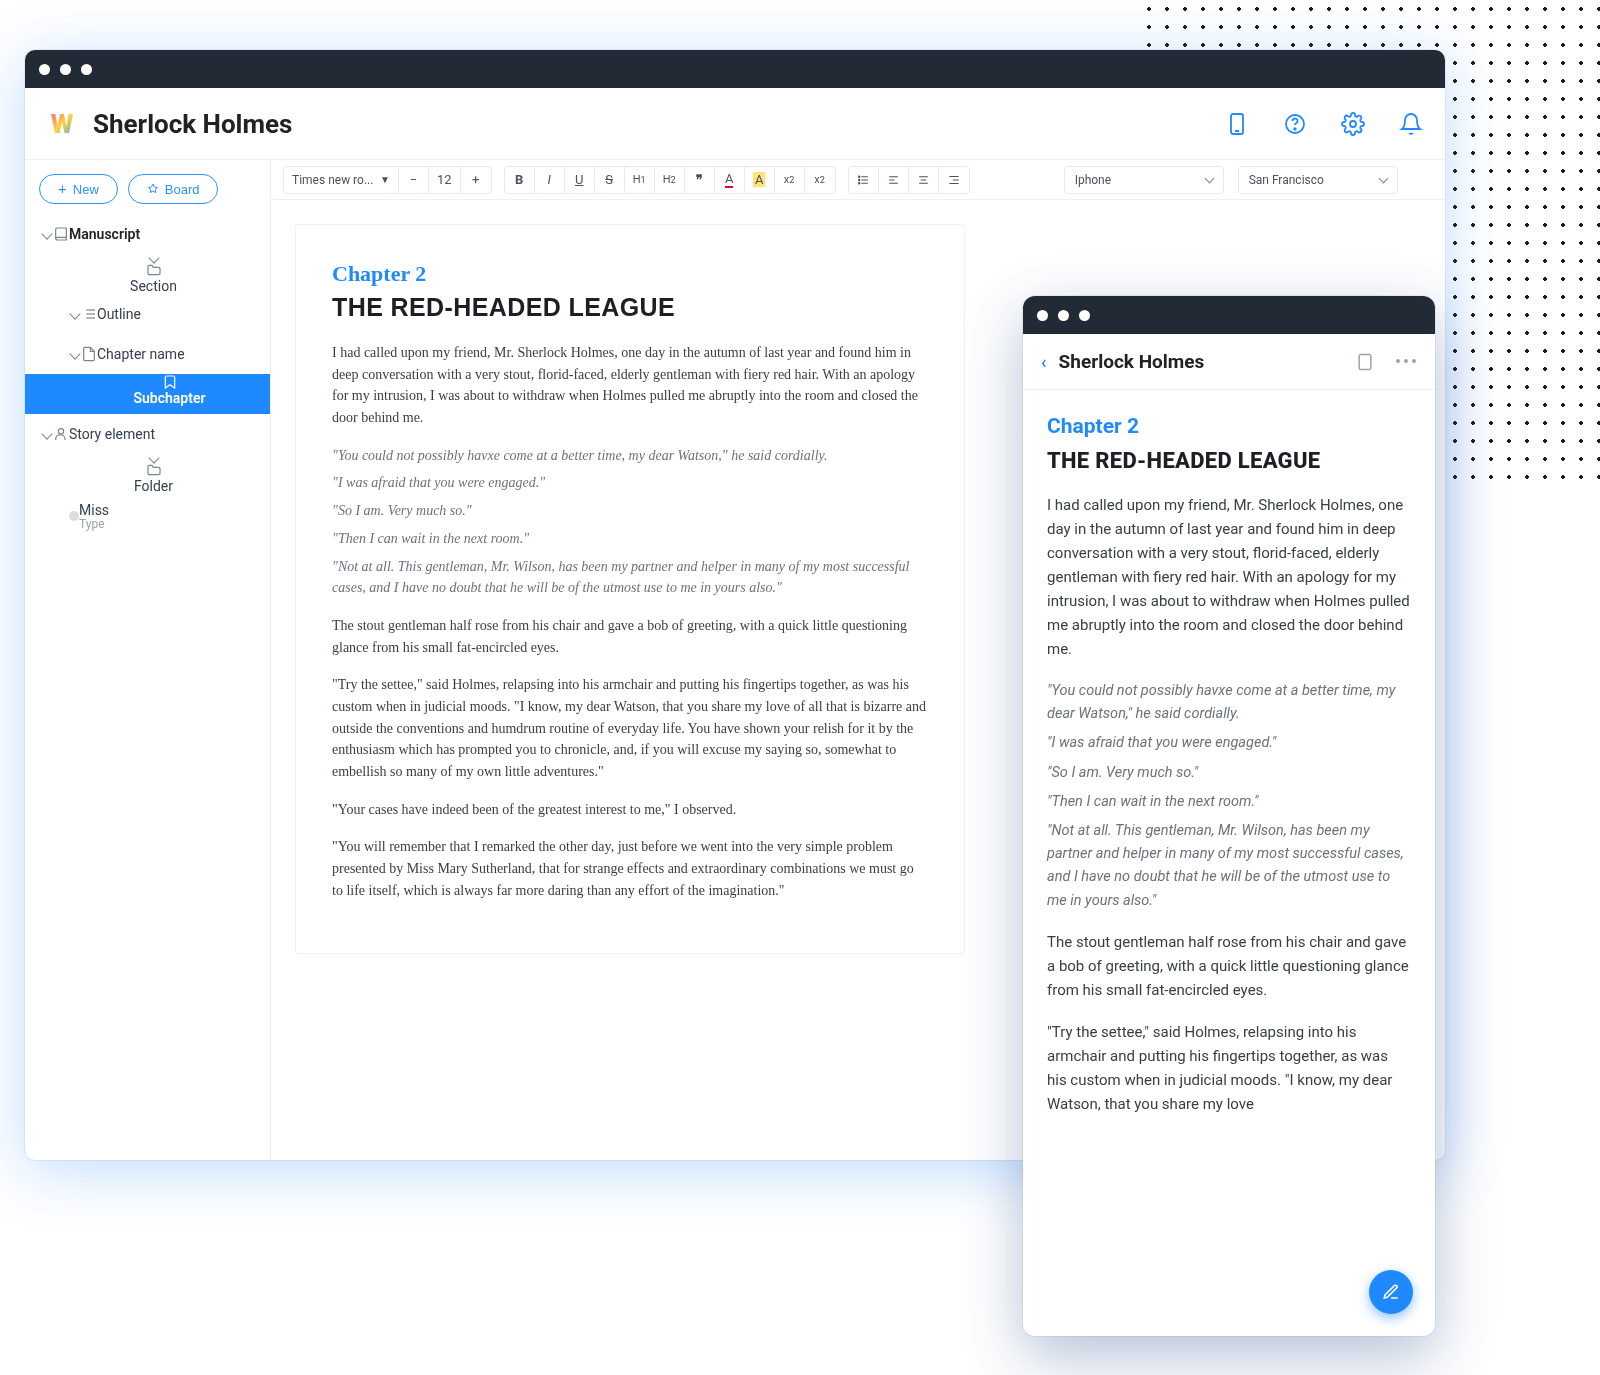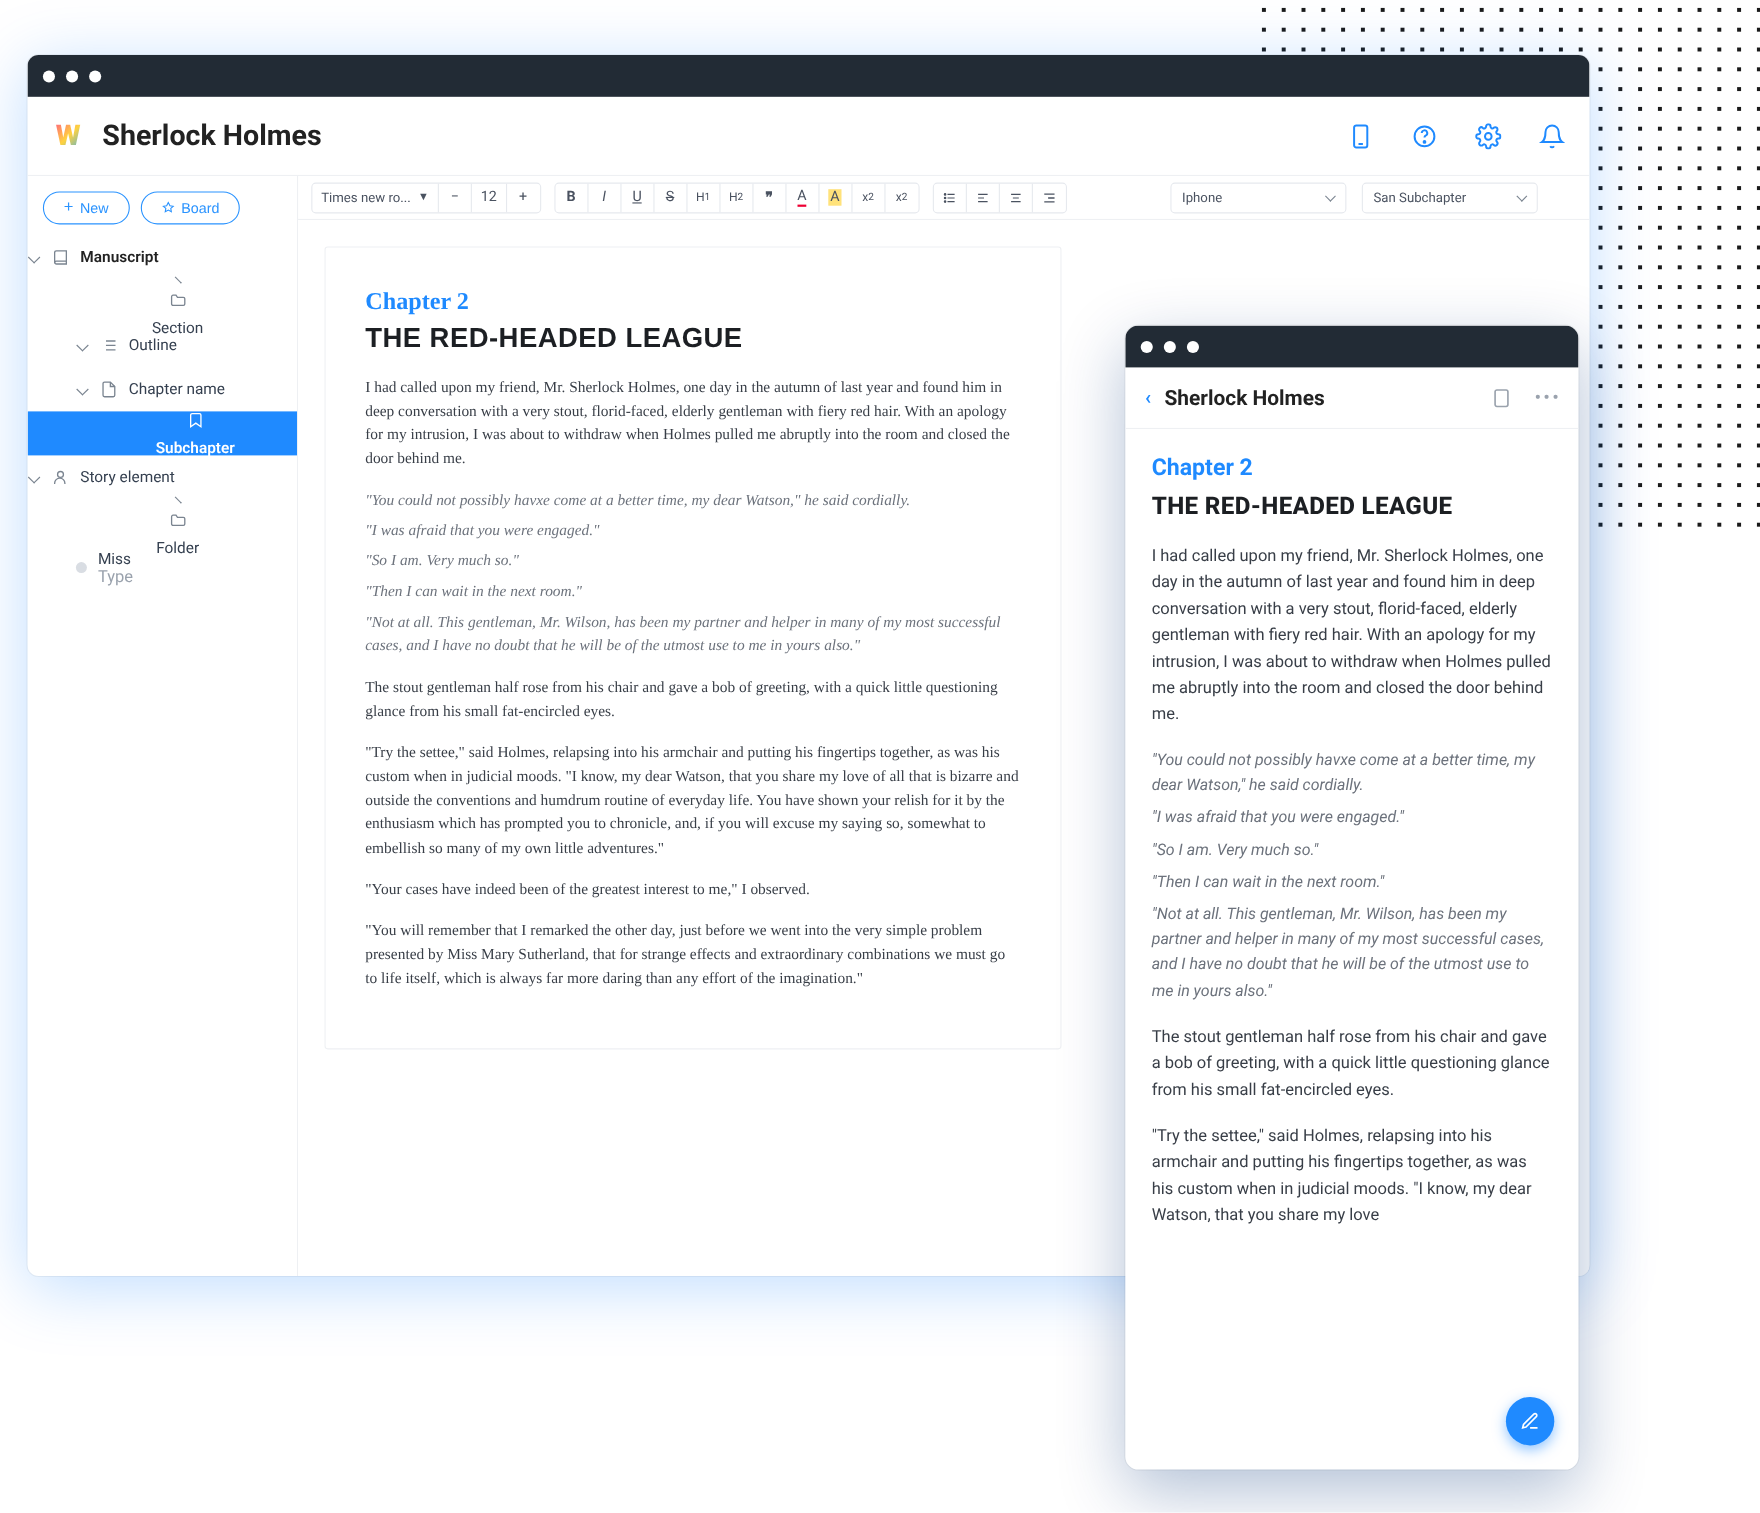--- a/index.html
+++ b/index.html
@@ -75,28 +75,28 @@
     display:flex; gap:10px;
   }
   .pillbtn {
     height:30px; border:1px solid #2a93ff; color:#2a93ff; background:#fff;
     border-radius:16px; font-size:13px; font-weight:500;
     display:flex;align-items:center;justify-content:center;gap:6px;
     padding:0 18px; cursor:pointer;
   }
   .pillbtn .plus { font-size:15px;line-height:0; }
   .tree { font-size:14px; color:#354050; }
-  .tree .row { display:flex;align-items:center;height:40px;padding:0 0;gap:10px;cursor:pointer; }
+  .tree .row { display:flex;align-items:center;height:40px;padding:0 16px;cursor:pointer; }
   .tree .row.sel { background:#1f8aff; color:#fff; font-weight:600; }
   .tree .row .caret { width:8px;height:8px;border-right:1.5px solid #7a8490;border-bottom:1.5px solid #7a8490;transform:rotate(45deg);margin:0 2px; }
   .tree .ind1 { padding-left:28px;flex-direction:column; }
   .tree .ind2 { padding-left:44px; }
   .tree .ind3 { padding-left:60px;flex-direction:column; }
   .tree .bullet { width:10px;height:10px;border-radius:50%;background:#d9dde3;flex:none; }
-  .tree .sublabel { font-size:15px;color:#9aa2ad;display:block;line-height:1; }
+  .tree .sublabel { font-size:12px;color:#9aa2ad;display:block;line-height:1; }
   .tree .icon { width:16px;height:16px;flex:none;color:#7a8490; }
   .tree .row.sel .icon { color:#fff; }
   .tree .row.bold { font-weight:600;color:#222; }
 
   
   .main { flex:1; display:flex; flex-direction:column; }
   .toolbar {
     height:40px; border-bottom:1px solid #eef0f3;
     display:flex;align-items:center; padding:0 12px; gap:2px; font-size:13px;color:#4a5260;
   }
@@ -358,21 +358,21 @@
                 <line x1="4" y1="18" x2="20" y2="18"></line>
               </svg>
           </div>
         </div>
 
         <div class="dd" style="margin-left:92px;">
           <span class="tiny">Iphone</span>
             <span class="tcar"></span>
         </div>
         <div class="dd">
-          <span class="tiny">San Subchapter</span>
+          <span class="tiny">San Francisco</span>
             <span class="tcar"></span>
         </div>
       </div>
 
       <div class="doc-wrap">
         <div class="doc">
           <div class="chap">Chapter 2</div>
           <h2>THE RED-HEADED LEAGUE</h2>
           <p>I had called upon my friend, Mr. Sherlock Holmes, one day in the autumn of last year and found him in deep conversation with a very stout, florid-faced, elderly gentleman with fiery red hair. With an apology for my intrusion, I was about to withdraw when Holmes pulled me abruptly into the room and closed the door behind me.</p>
           <p class="it">"You could not possibly havxe come at a better time, my dear Watson," he said cordially.</p>

